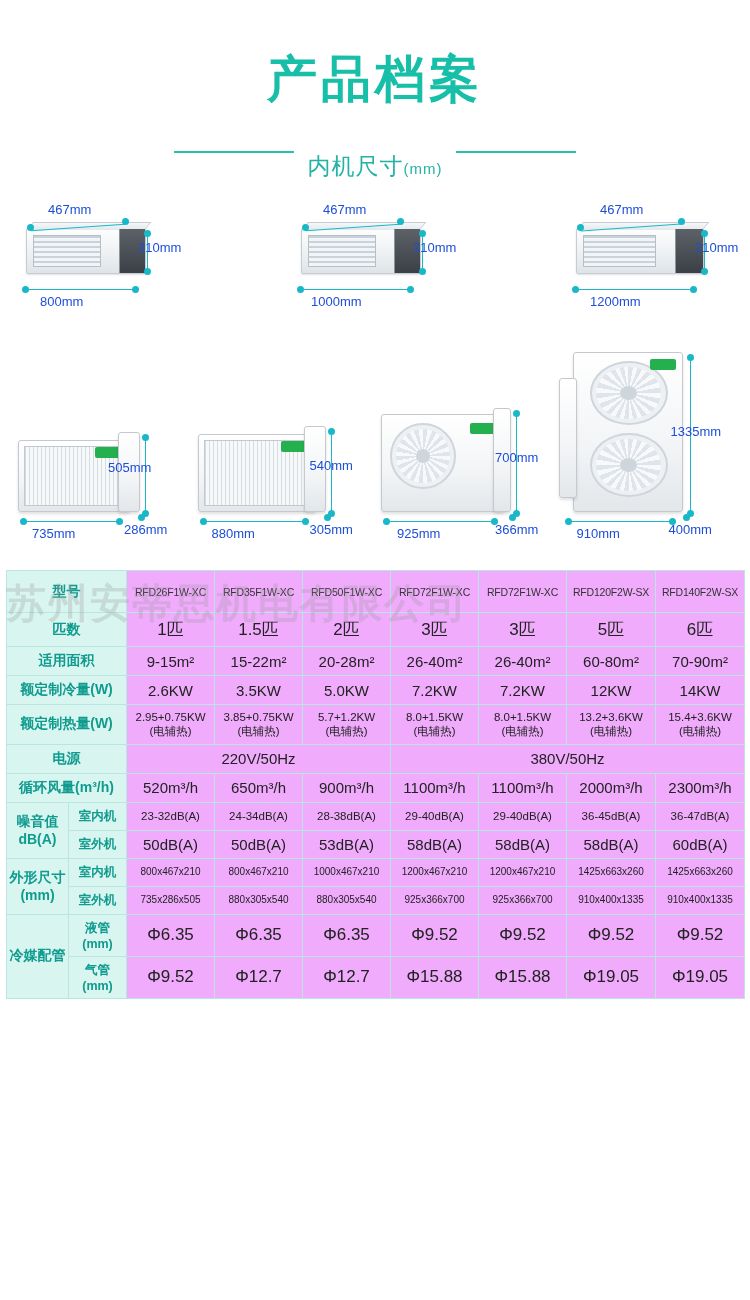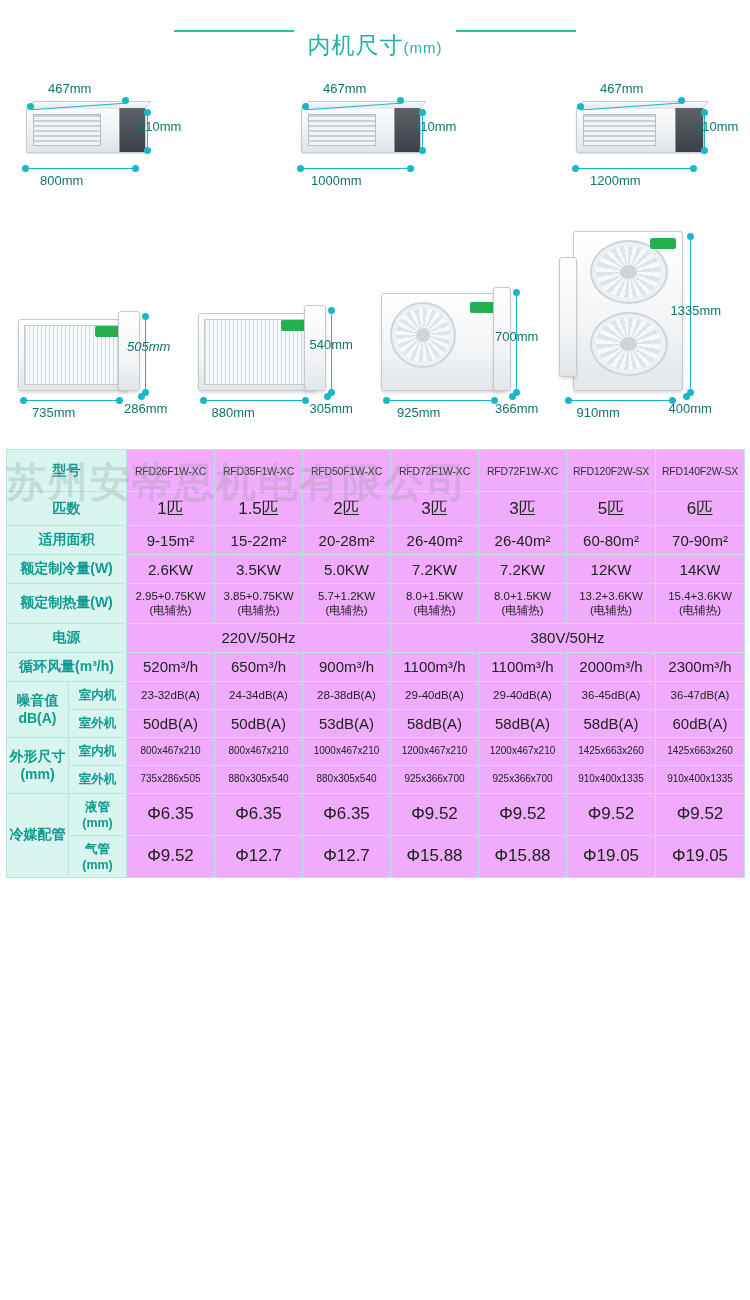--- a/index.html
+++ b/index.html
@@ -88,21 +88,21 @@
     height: 8px;
     background: linear-gradient(180deg,#f6f8f9,#e3e8ec);
     border: 1px solid #c6ccd2;
     border-bottom: none;
     transform: skewX(-38deg);
     transform-origin: bottom left;
   }
   .dim {
     position: absolute;
     font-size: 13px;
-    color: #0f766e;
+    color: #1d4ed8;
     white-space: nowrap;
   }
   .dot {
     position: absolute;
     width: 7px; height: 7px;
     border-radius: 50%;
     background: #19b8c8;
   }
   .dline {
     position: absolute;
@@ -220,20 +220,21 @@
   .sm  { font-size: 11.5px; line-height: 1.25; }
   .xs  { font-size: 10px; line-height: 1.25; }
   .pi  { font-size: 17px; }
   .two-line span { display: block; }
 </style>
 </head>
 <body>
 
 <div class="page">
 
+  <div class="title">产品档案</div>
 
   <div class="section-head">
     <div class="rule"></div>
     <div class="label"><span>内机尺寸</span><span class="unit">(mm)</span></div>
     <div class="rule"></div>
   </div>
 
   <div class="indoor-row">
 
     <div class="unit-cell">
@@ -304,21 +305,21 @@
 
     <div class="odu-cell">
       <div class="odu-body" style="left:10px;top:98px;width:112px;height:72px;">
         <div class="odu-grille"></div>
         <div class="logo-badge" style="right:8px;top:6px;"></div>
       </div>
       <div class="odu-body" style="left:110px;top:90px;width:22px;height:80px;"></div>
       <div class="dot" style="left:134px;top:92px;"></div>
       <div class="dot" style="left:134px;top:168px;"></div>
       <div class="dline" style="left:137px;top:96px;width:1px;height:74px;"></div>
-      <div class="dim" style="left:119px;top:118px;font-style:italic;">505mm</div>
+      <div class="dim" style="left:100px;top:118px;">505mm</div>
       <div class="dot" style="left:12px;top:176px;"></div>
       <div class="dot" style="left:108px;top:176px;"></div>
       <div class="dline" style="left:16px;top:179px;width:94px;height:1px;"></div>
       <div class="dim" style="left:24px;top:184px;">735mm</div>
       <div class="dot" style="left:130px;top:172px;"></div>
       <div class="dim" style="left:116px;top:180px;">286mm</div>
     </div>
 
     <div class="odu-cell">
       <div class="odu-body" style="left:6px;top:92px;width:118px;height:78px;">

